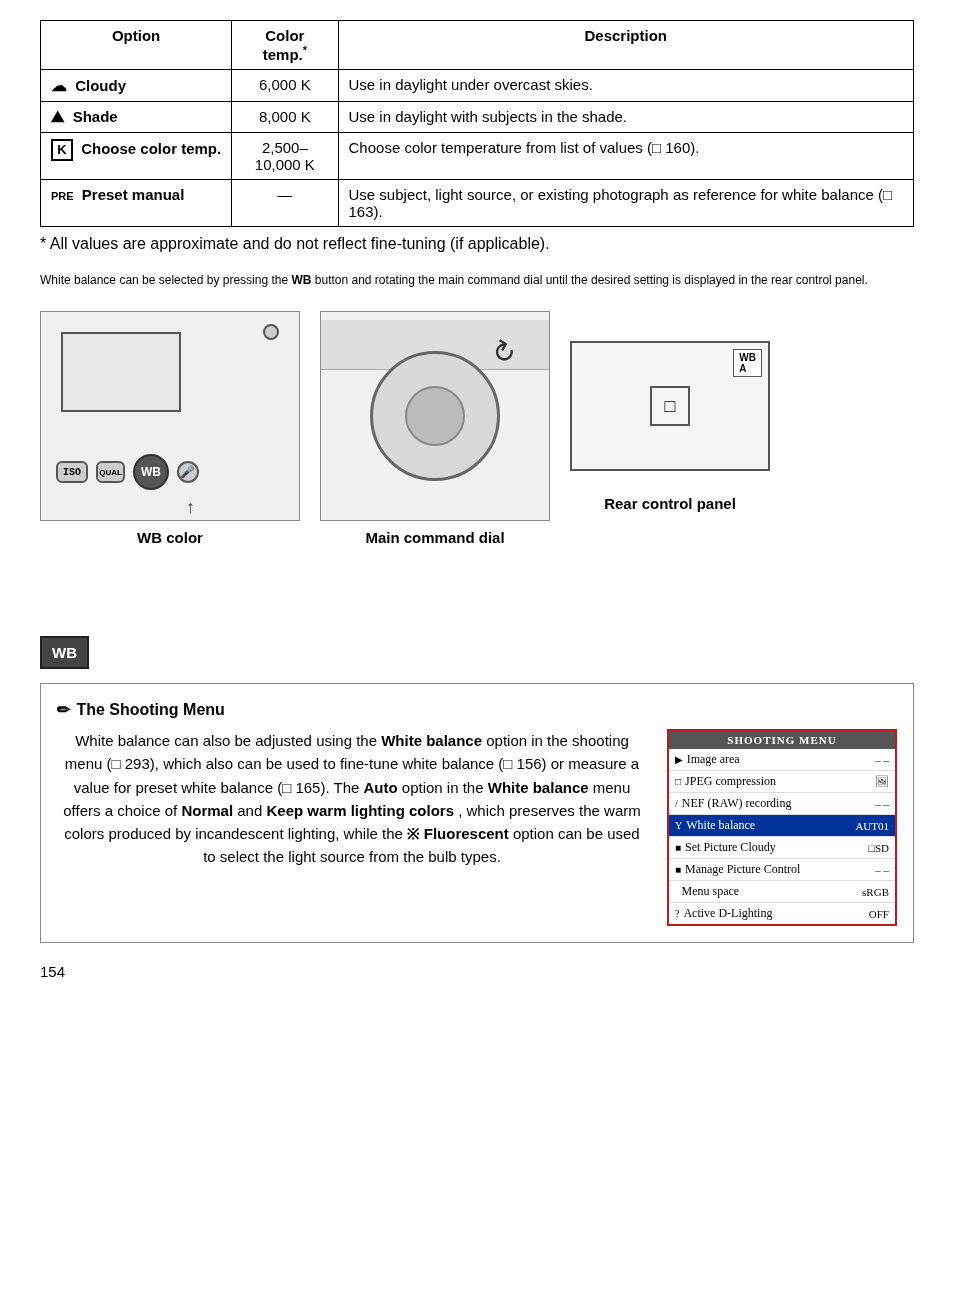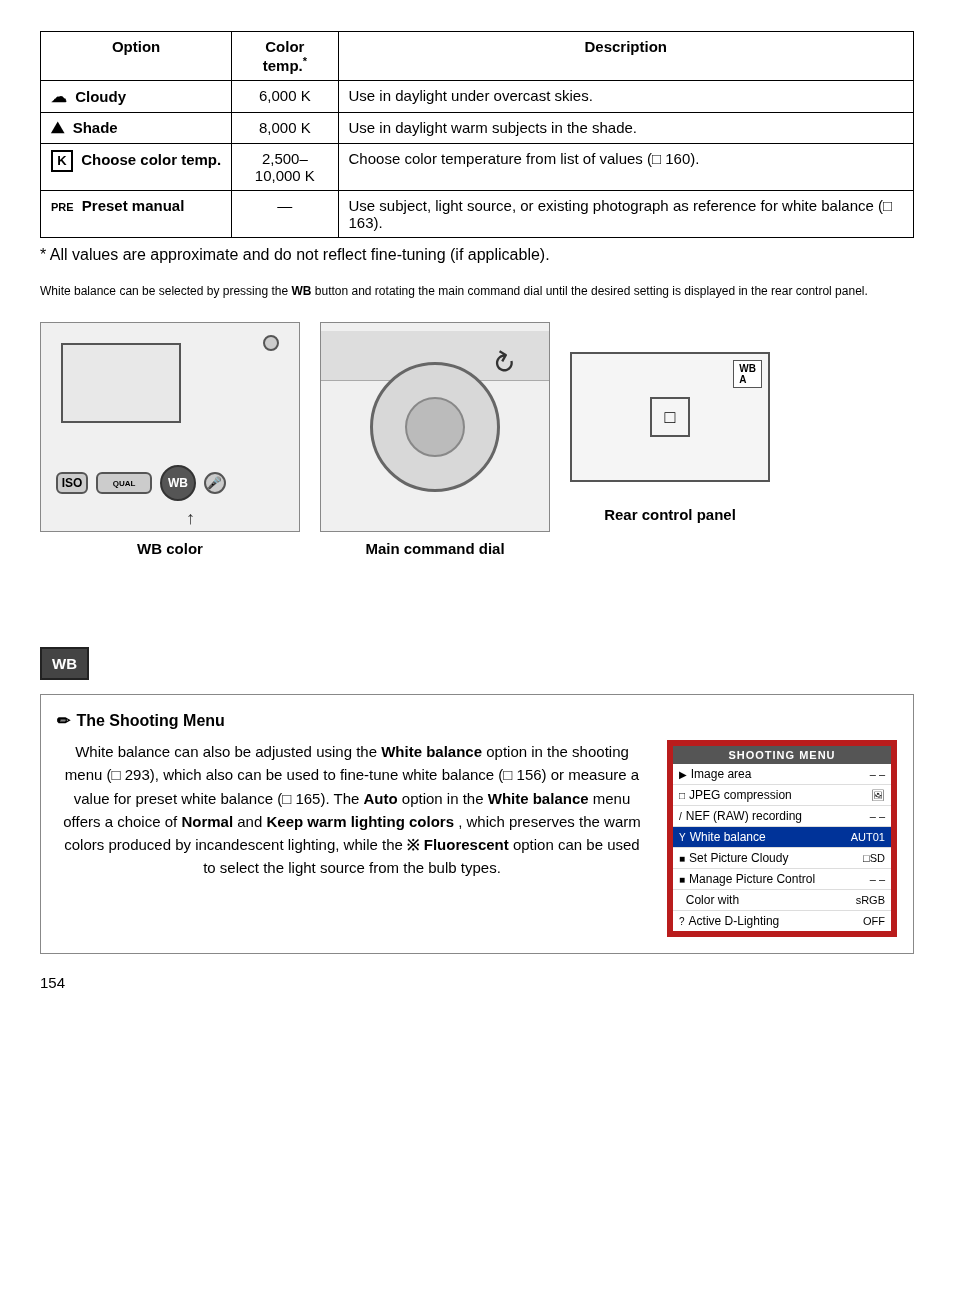--- a/index.html
+++ b/index.html
@@ -11,21 +11,20 @@
       width: 954px;
       min-height: 1314px;
       padding: 20px 40px 20px 40px;
     }
 
     
     .main-table {
       width: 100%;
       border-collapse: collapse;
       margin-bottom: 8px;
-      margin-top: 11px;
     }
     .main-table th, .main-table td {
       border: 1px solid #000;
       padding: 6px 10px;
       vertical-align: top;
     }
     .main-table th {
       font-weight: bold;
       text-align: center;
       background: #fff;
@@ -102,21 +101,21 @@
       border: 2px solid #555;
       border-radius: 50%;
       background: #ccc;
       display: flex;
       align-items: center;
       justify-content: center;
       font-size: 9px;
       font-weight: bold;
     }
     .btn-iso { width: 32px; height: 22px; border-radius: 6px; }
-    .btn-qual { width: 56px; height: 22px; border-radius: 6px; }
+    .btn-qual { width: 29px; height: 22px; border-radius: 6px; }
     .btn-wb {
       width: 36px; height: 36px;
       border-radius: 50%;
       background: #555;
       color: #fff;
       font-weight: bold;
       font-size: 12px;
       border: 2px solid #333;
     }
     .btn-mic { width: 22px; height: 22px; border-radius: 50%; }
@@ -219,23 +218,24 @@
       line-height: 1.55;
       text-align: center;
     }
     .note-menu-img {
       width: 230px;
       flex-shrink: 0;
     }
 
     
     .shooting-menu {
-      border: 6px solid #b91c1c;
+      border: 2px solid #b91c1c;
       font-size: 12px;
       background: #fff;
+      font-family: Liberation Serif, serif;
     }
     .shooting-menu-title {
       background: #555;
       color: #fff;
       text-align: center;
       padding: 3px 6px;
       font-weight: bold;
       font-size: 11px;
       letter-spacing: 1px;
     }
@@ -277,21 +277,21 @@
   </thead>
   <tbody>
     <tr>
       <td class="option-col"><span class="opt-icon">☁</span> Cloudy</td>
       <td class="colortemp-col">6,000 K</td>
       <td class="desc-col">Use in daylight under overcast skies.</td>
     </tr>
     <tr>
       <td class="option-col"><span class="opt-icon">⛰</span> <b>Shade</b></td>
       <td class="colortemp-col">8,000 K</td>
-      <td class="desc-col">Use in daylight warm subjects in the shade.</td>
+      <td class="desc-col">Use in daylight with subjects in the shade.</td>
     </tr>
     <tr>
       <td class="option-col">
         <span style="display:inline-block;border:2px solid #000;width:22px;height:22px;text-align:center;line-height:18px;font-size:13px;font-weight:bold;margin-right:4px;vertical-align:middle;">K</span>
         <b>Choose color temp.</b>
       </td>
       <td class="colortemp-col">2,500–<br>10,000 K</td>
       <td class="desc-col">Choose color temperature from list of values (□ 160).</td>
     </tr>
     <tr>
@@ -311,21 +311,21 @@
 </p>
 
 <div class="diagram-row">
 
   <div class="diagram-item">
     <div class="camera-box">
       <div class="camera-screen"></div>
 
       <div style="position:absolute;top:12px;right:20px;width:16px;height:16px;border:2px solid #555;border-radius:50%;background:#ccc;"></div>
       <div class="camera-dials">
-        <div class="dial-btn btn-iso" style="font-size:12px;display:flex;align-items:center;justify-content:center;">ISO</div>
+        <div class="dial-btn btn-iso" style="font-size:10px;display:flex;align-items:center;justify-content:center;font-family:Liberation Mono, monospace;">ISO</div>
         <div class="dial-btn btn-qual" style="font-size:8px;display:flex;align-items:center;justify-content:center;">QUAL</div>
         <div class="dial-btn btn-wb">WB</div>
         <div class="dial-btn btn-mic" style="font-size:12px;display:flex;align-items:center;justify-content:center;">🎤</div>
       </div>
 
       <div style="position:absolute;bottom:2px;left:145px;font-size:18px;color:#333;">↑</div>
     </div>
     <span class="diagram-label">WB color</span>
   </div>
 
@@ -411,21 +411,21 @@
             <span class="menu-row-name">Set Picture Cloudy</span>
             <span class="menu-row-val">□SD</span>
           </div>
           <div class="shooting-menu-row">
             <span style="margin-right:4px;font-size:10px;">■</span>
             <span class="menu-row-name">Manage Picture Control</span>
             <span class="menu-row-val">– –</span>
           </div>
           <div class="shooting-menu-row">
             <span style="margin-right:4px;font-size:10px;">&nbsp;</span>
-            <span class="menu-row-name">Color with</span>
+            <span class="menu-row-name">Menu space</span>
             <span class="menu-row-val">sRGB</span>
           </div>
           <div class="shooting-menu-row">
             <span style="margin-right:4px;font-size:10px;">?</span>
             <span class="menu-row-name">Active D-Lighting</span>
             <span class="menu-row-val">OFF</span>
           </div>
         </div>
       </div>
     </div>

